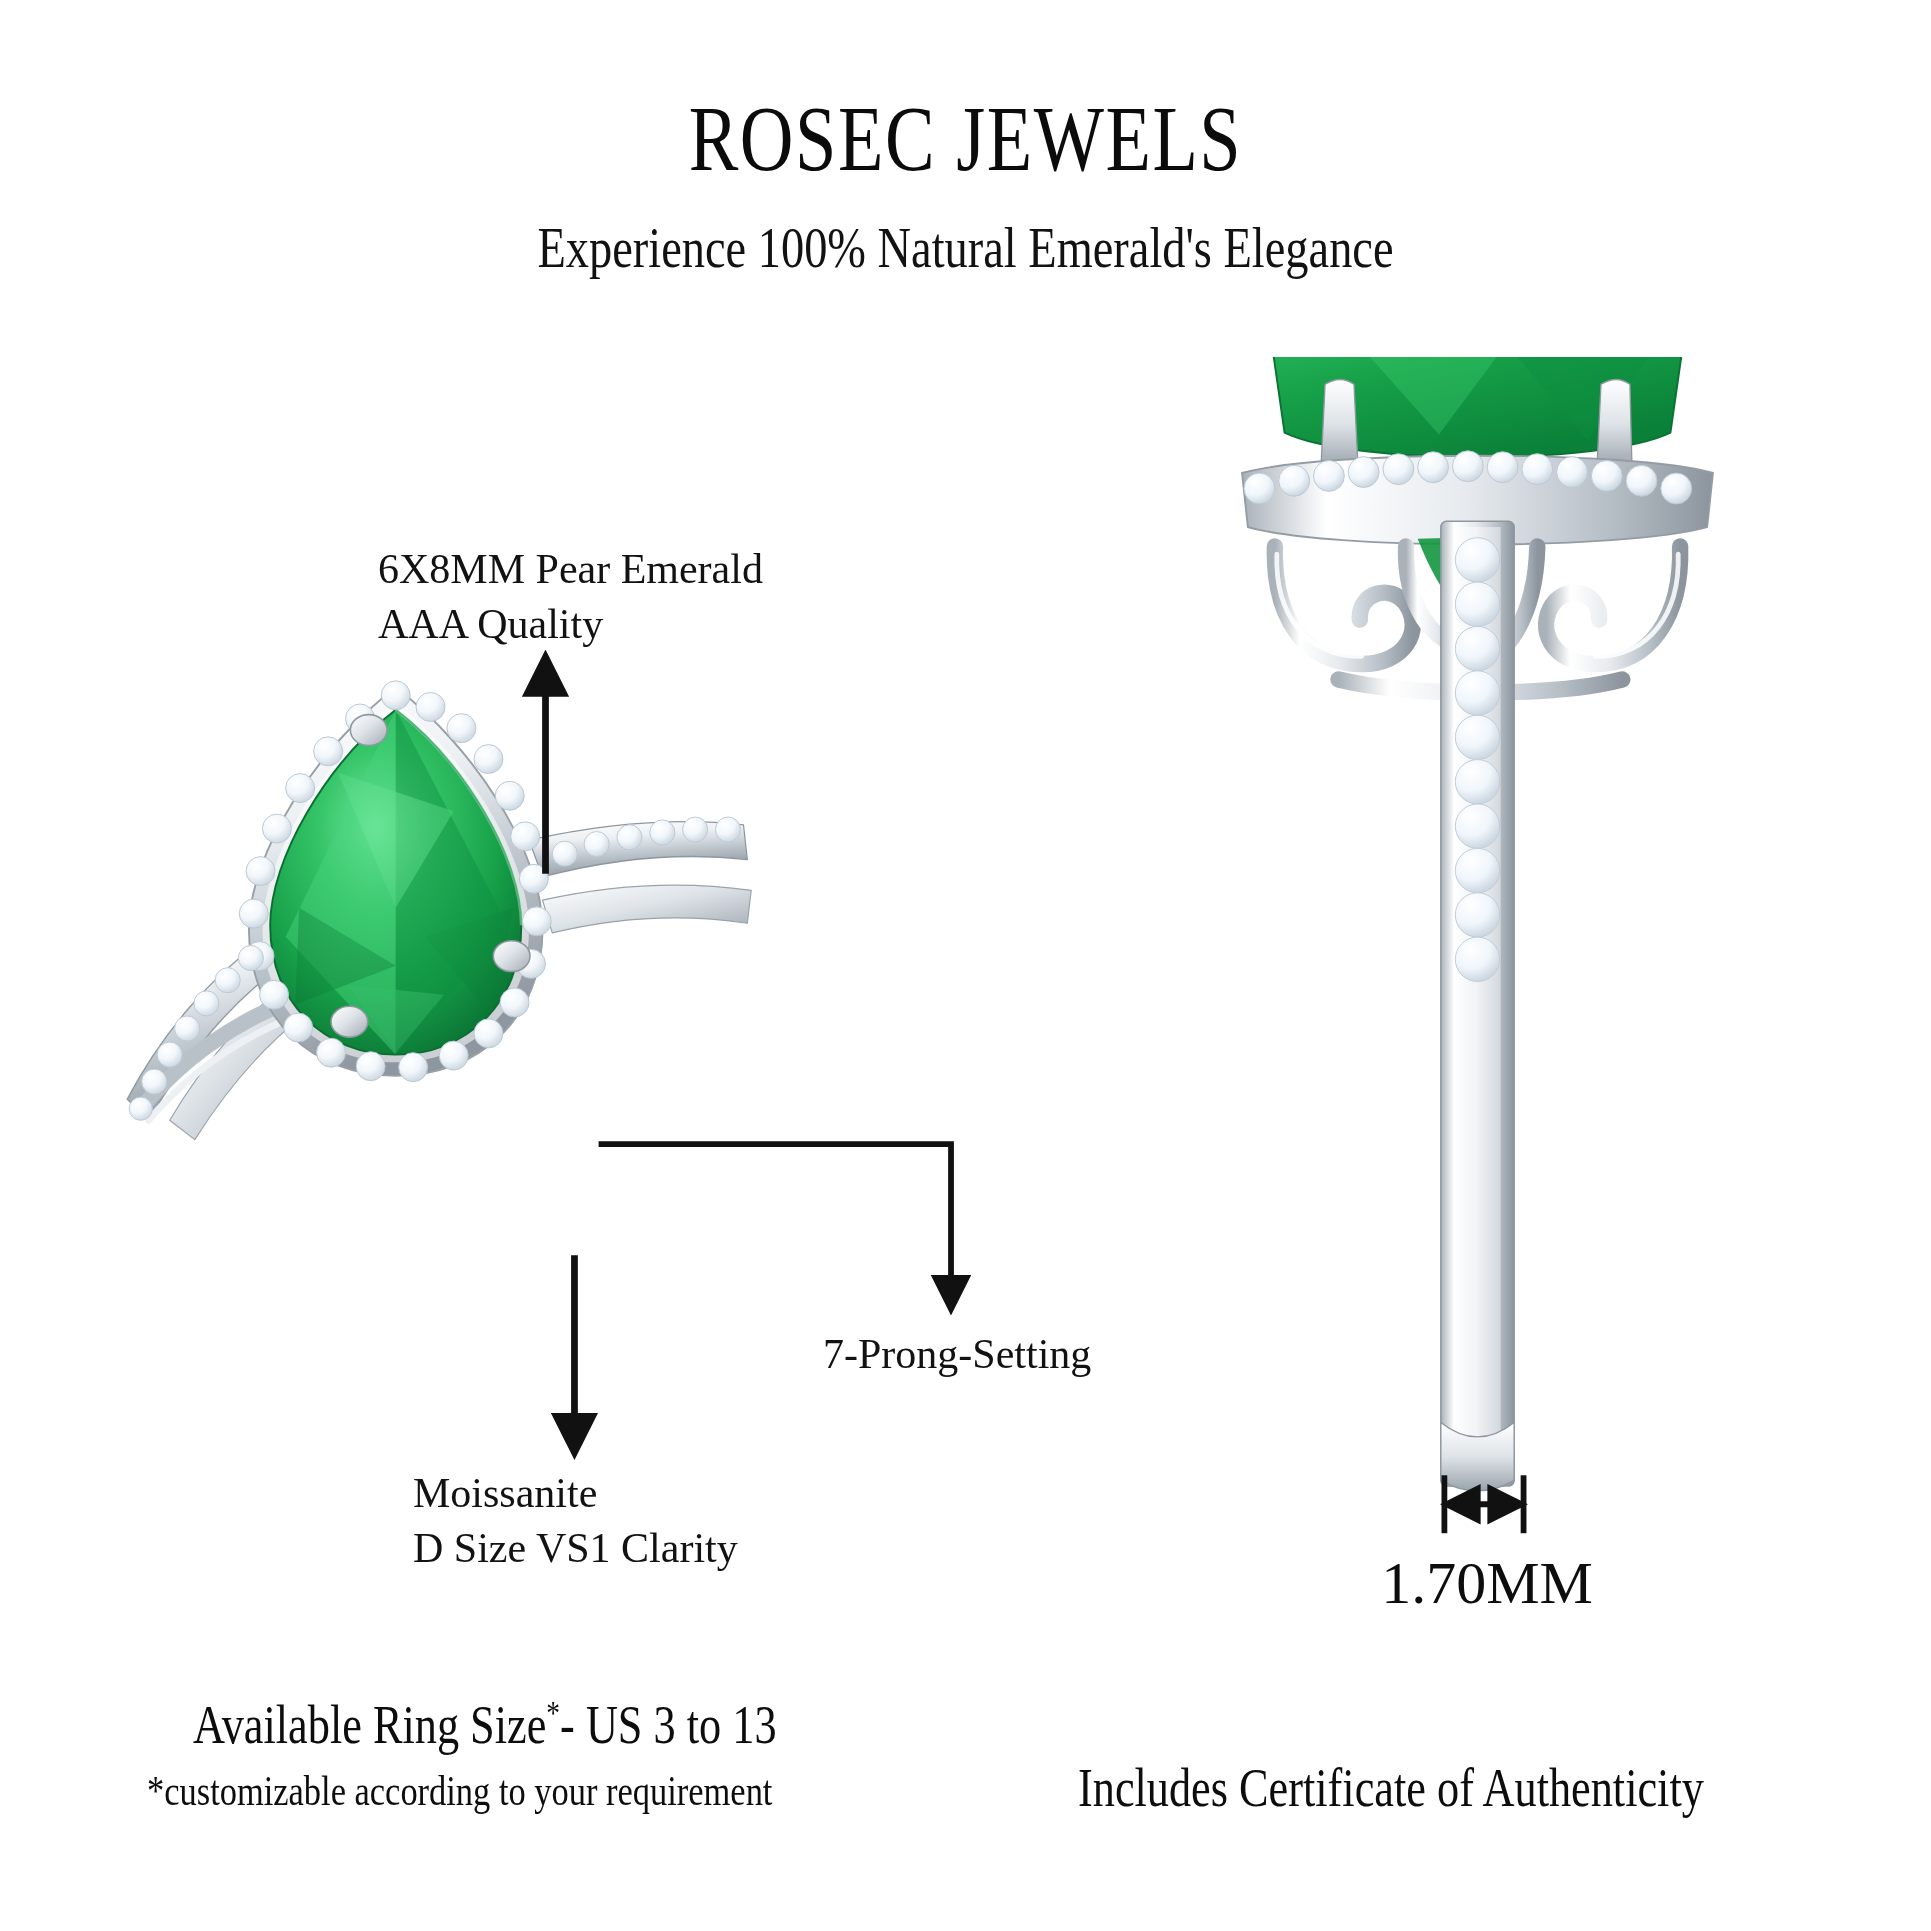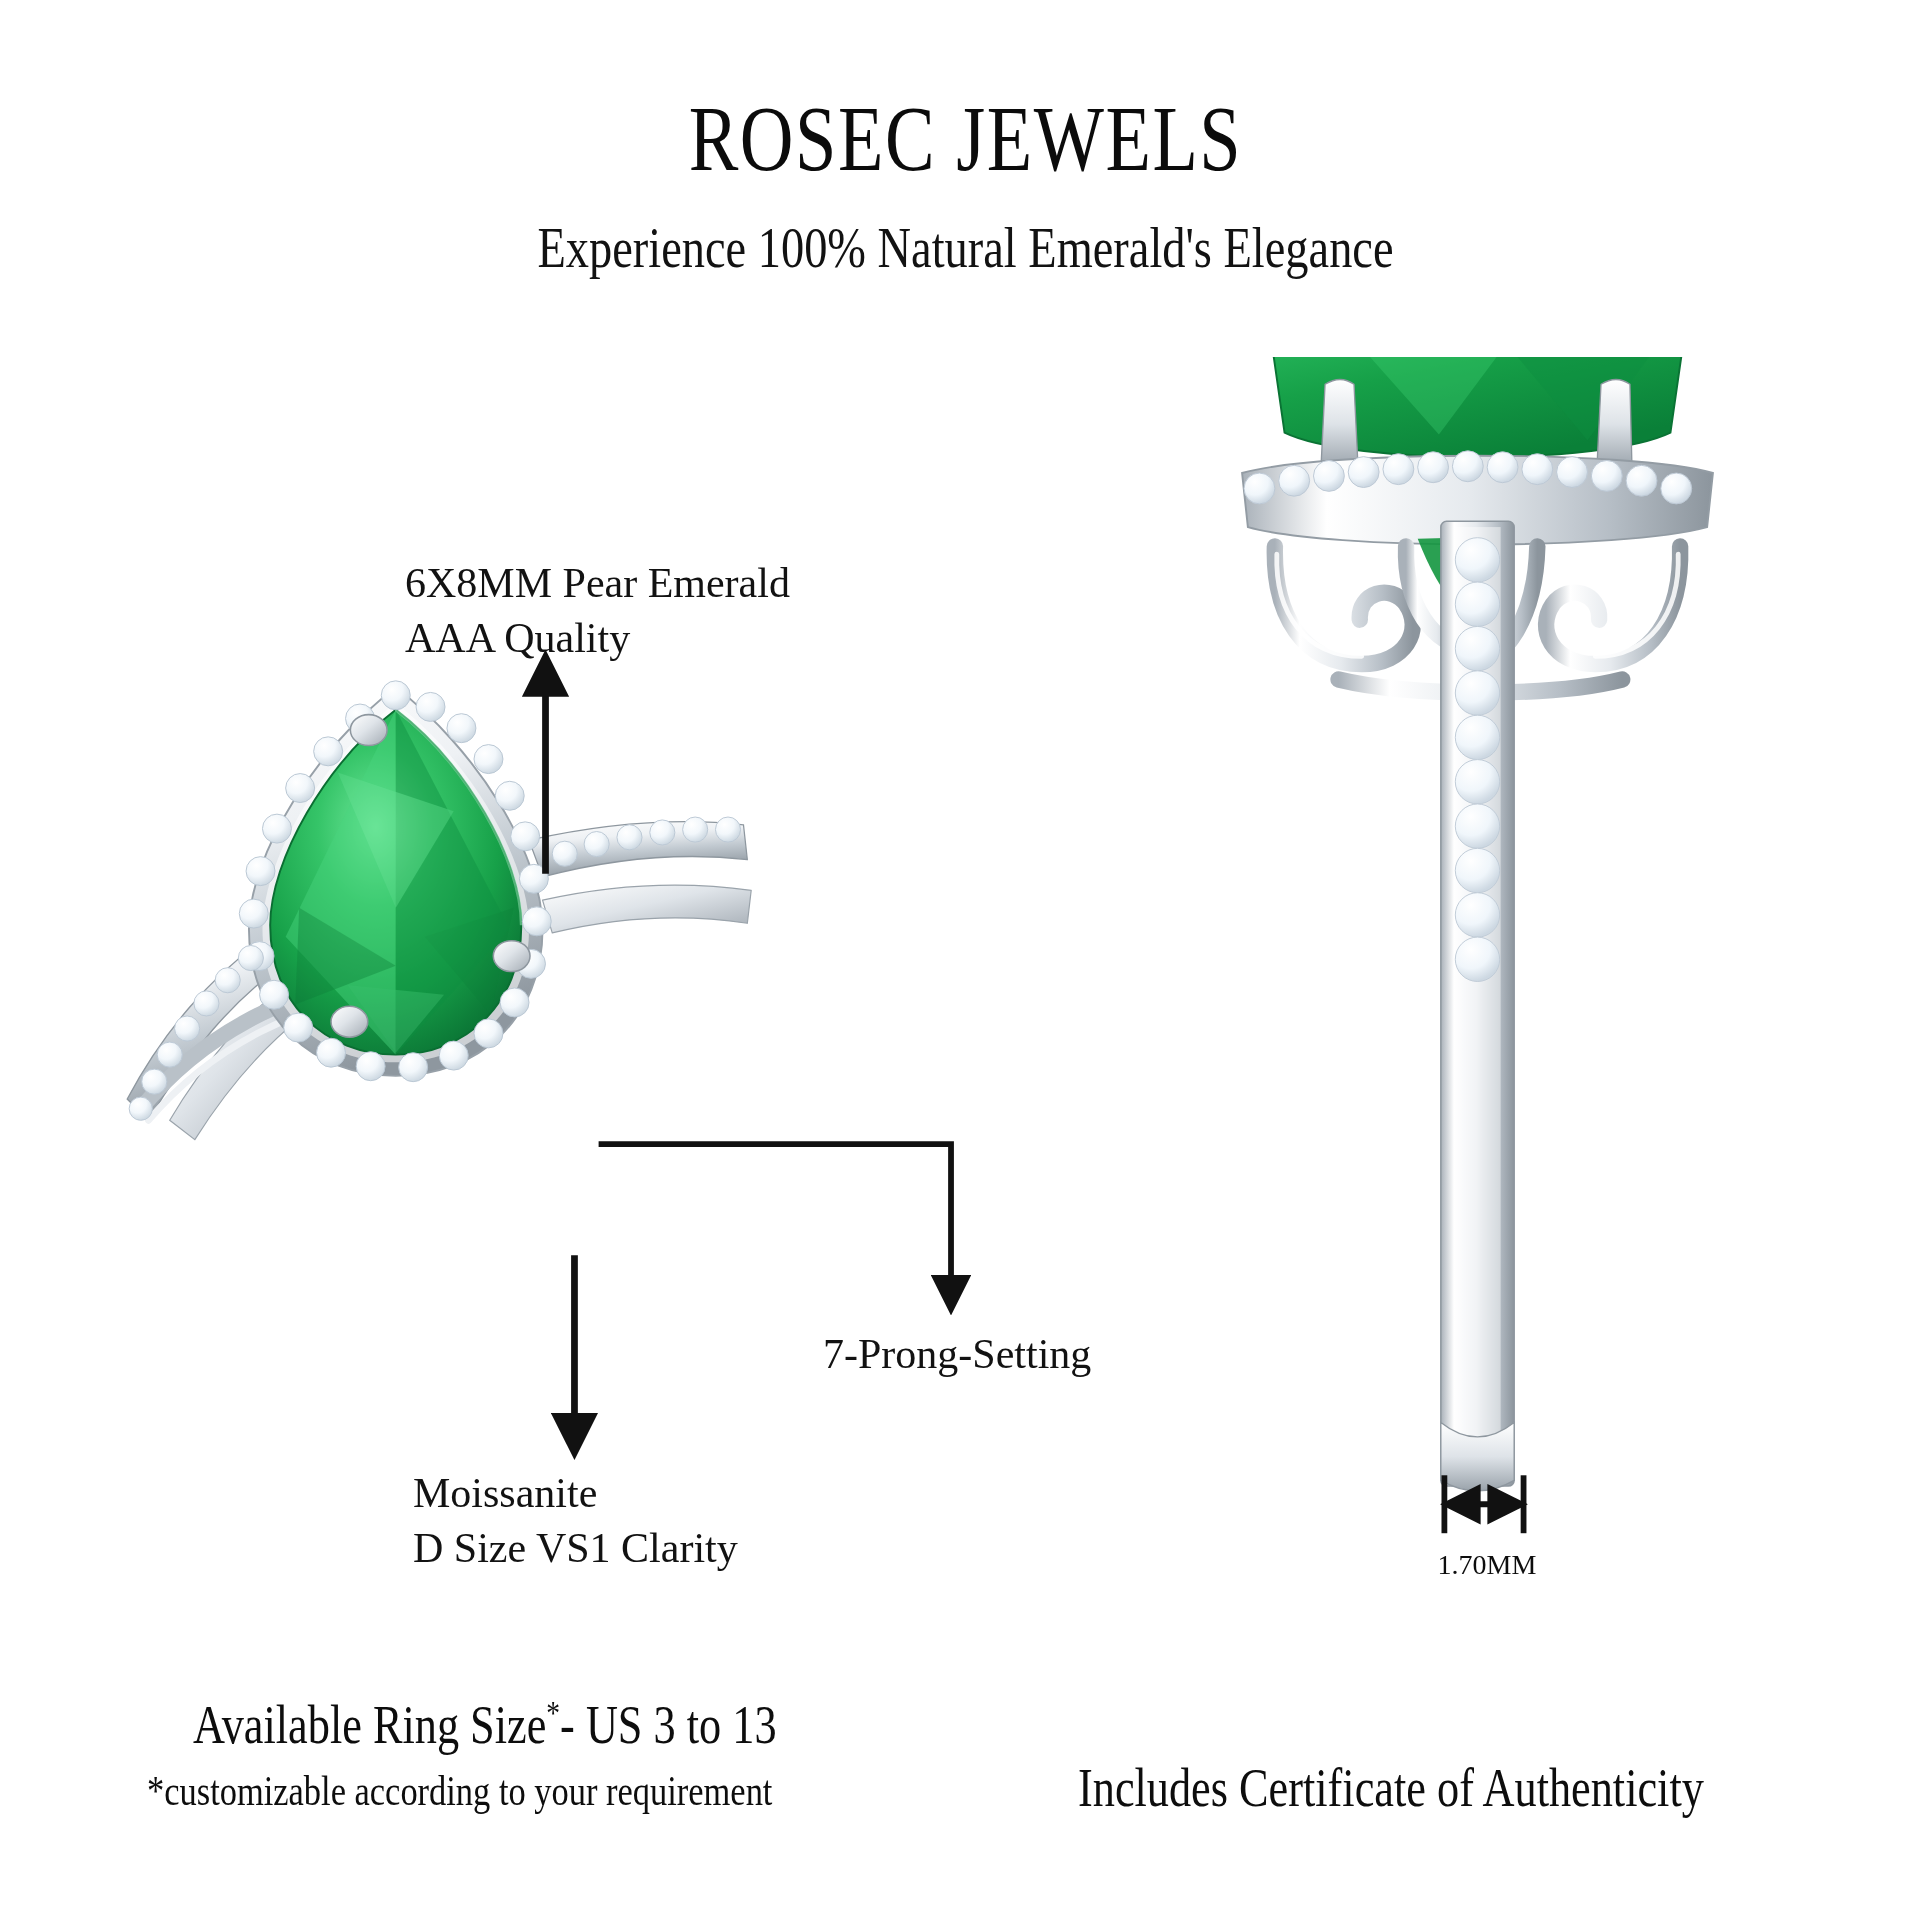--- a/index.html
+++ b/index.html
@@ -30,38 +30,38 @@
     color:#121212; white-space:nowrap;
   }
 
   
   .callout {
     position:absolute;
     font-family:"Liberation Serif", serif;
     font-size:42px; line-height:1.30;
     color:#121212; white-space:pre;
   }
-  #label-gem    { left:378px;  top:556px;margin-left:27px; }
+  #label-gem    { left:378px;  top:542px; }
   #label-prong  { left:823px;  top:1327px; }
   #label-moiss  { left:413px;  top:1466px; }
 
   .bottom-line {
     position:absolute;
     font-family:"Liberation Serif", serif;
     transform:scaleX(0.82); transform-origin:0 50%;
     white-space:nowrap; color:#0d0d0d;
   }
   #avail-size   { left:193px; top:1694px; font-size:54px; }
   #avail-note   { left:147px; top:1767px; font-size:42px; }
   #cert-line    { left:1078px; top:1757px; font-size:54px; }
   #avail-size sup { font-size:0.62em; vertical-align:super; }
 
   #dim-label {
     position:absolute; left:1381px; top:1549px; width:212px;
-    text-align:center; font-size:28px;
+    text-align:center; font-size:60px;
     font-family:"Liberation Serif", serif; color:#0d0d0d;
   }
 
   svg.overlay { position:absolute; left:0; top:0; width:1931px; height:1931px;
                 pointer-events:none; }
   svg.art { position:absolute; }
 </style>
 </head>
 <body>
 

